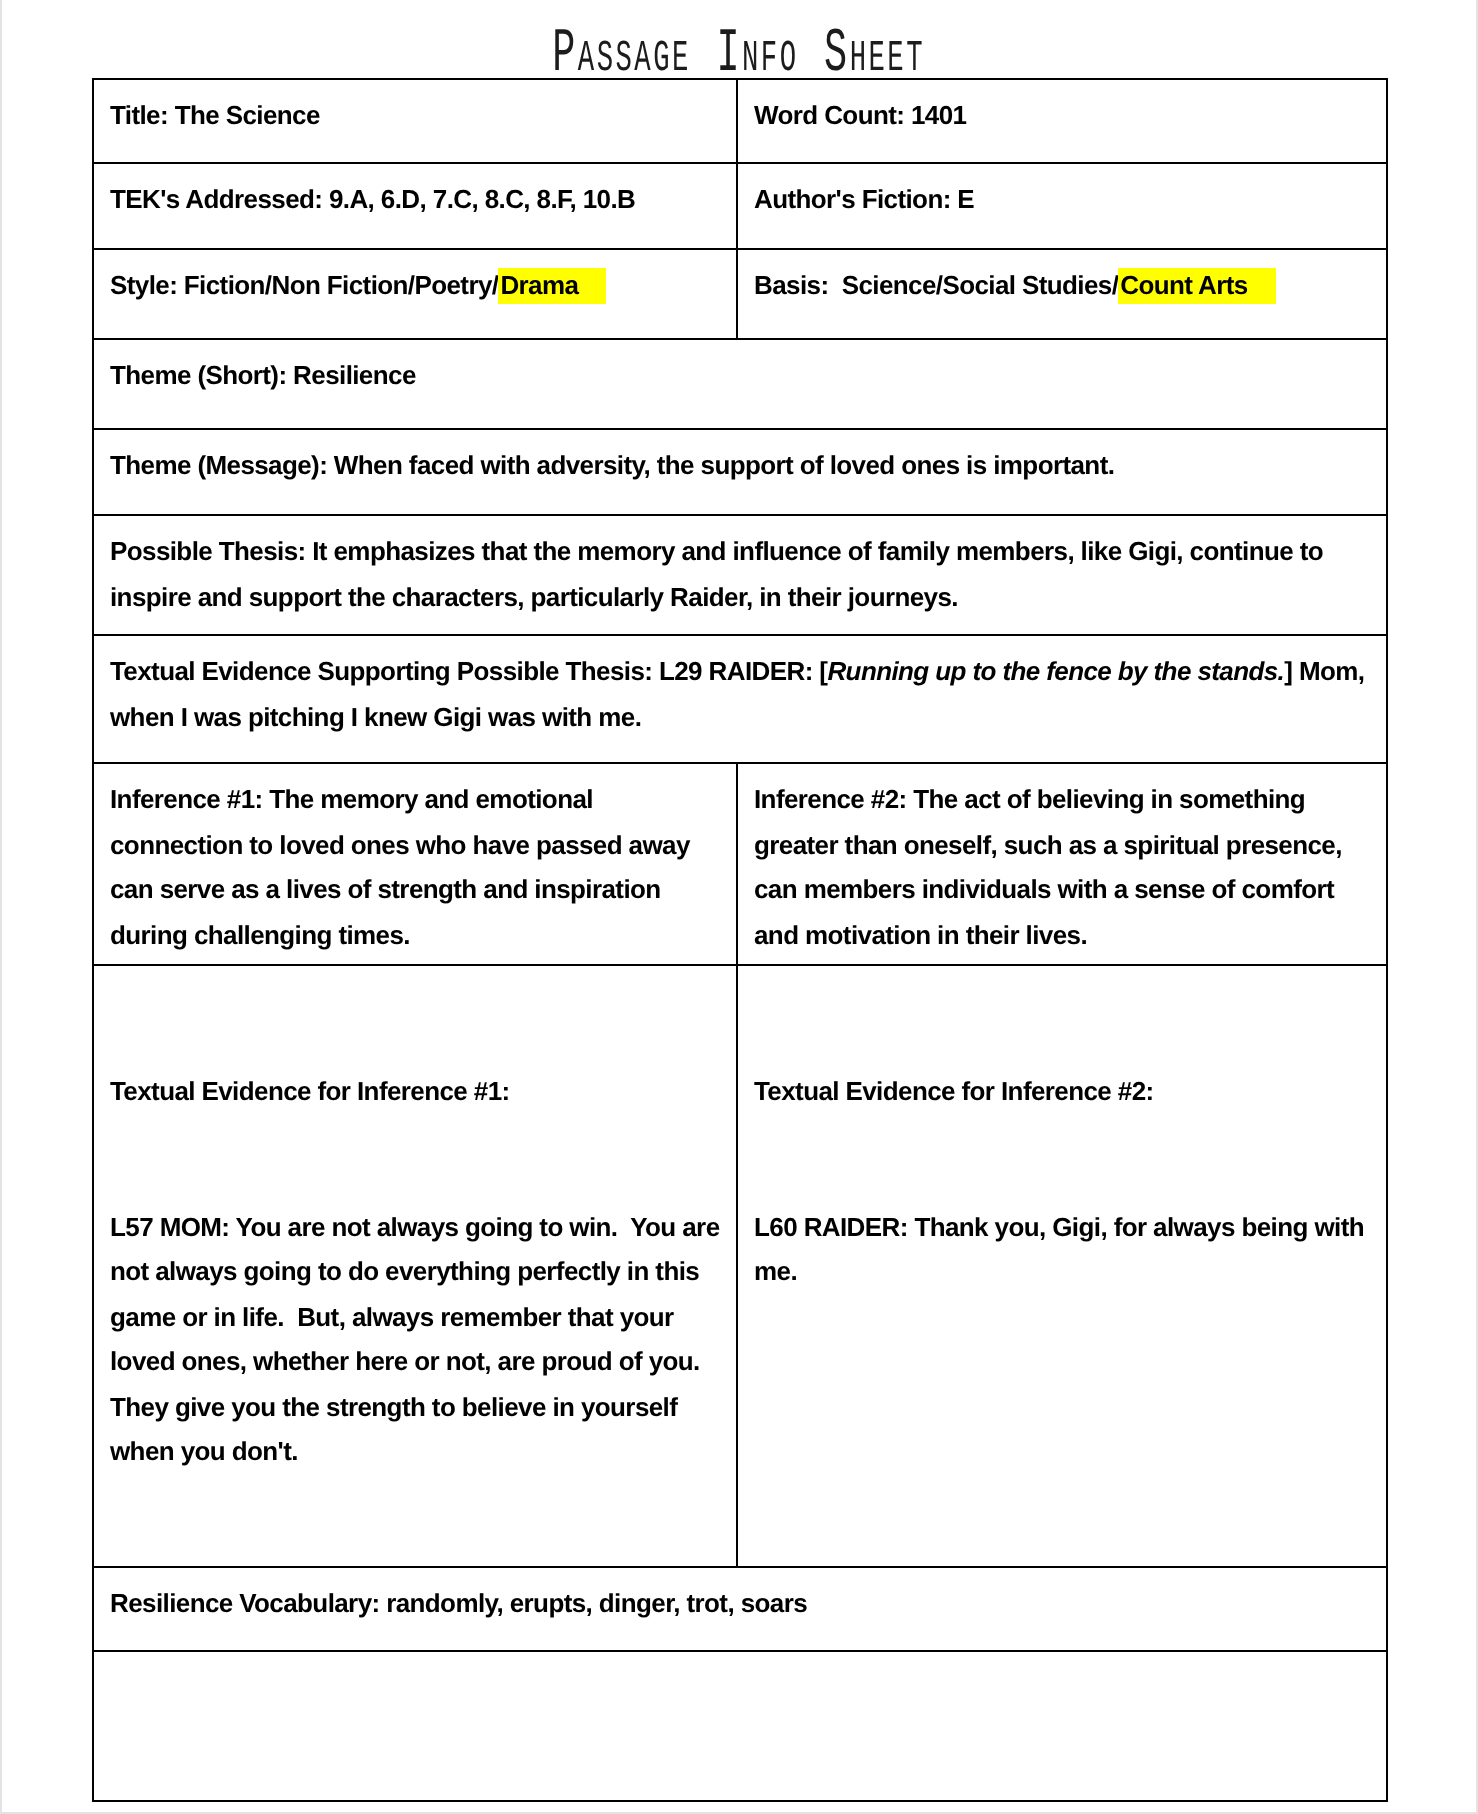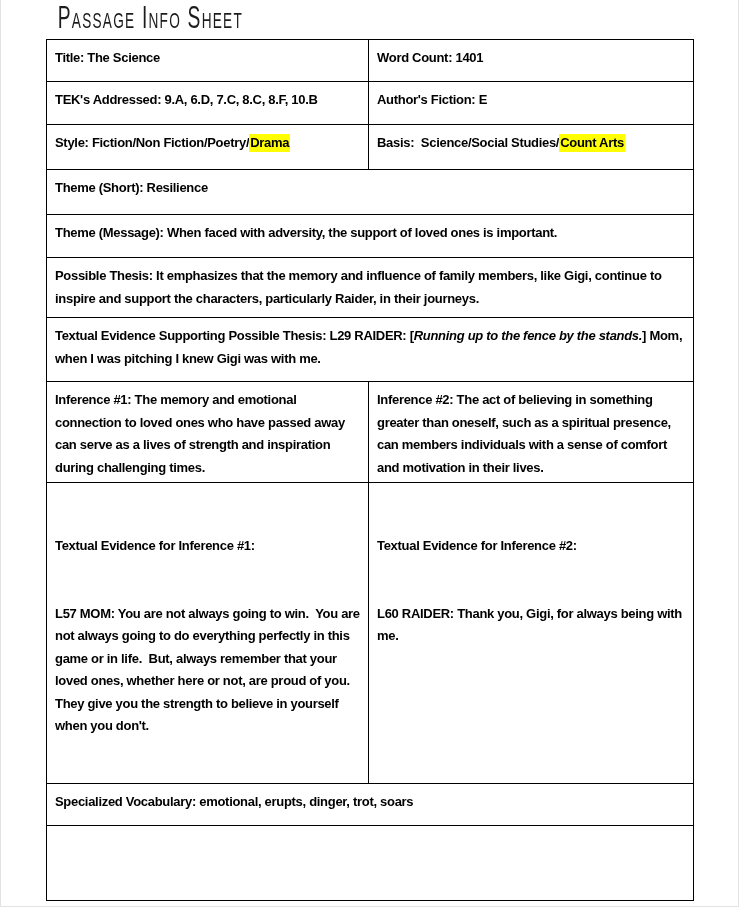--- a/index.html
+++ b/index.html
@@ -15,27 +15,28 @@
     box-sizing: border-box;
     border-left: 1px solid #e3e3e3;
     border-right: 1px solid #e3e3e3;
     border-bottom: 1px solid #e3e3e3;
     font-family: "Liberation Sans", sans-serif;
     color: #000000;
     overflow: hidden;
   }
   .doc-title {
     position: absolute;
-    top: 1px;
+    top: 11px;
     left: 0;
     width: 100%;
-    text-align: left;
+    text-align: center;
     height: 34px;
     line-height: 34px;
     white-space: nowrap;
+    font-family: Liberation Mono, monospace;
   }
   .doc-title .squeeze {
     display: inline-block;
     transform: scaleX(0.62);
     transform-origin: 50% 50%;
     font-variant: small-caps;
     font-size: 31px;
     font-weight: 400;
     letter-spacing: 2px;
     color: #1c1c1c;
@@ -55,21 +56,21 @@
     font-size: 13px;
     font-weight: bold;
     line-height: 22.5px;
     letter-spacing: -0.3px;
     white-space: pre-wrap;
     overflow: hidden;
     box-sizing: border-box;
   }
   .hl {
     background: #ffff00;
-    padding: 1px 1px 2px 1px;
+    padding: 1px 14px 2px 1px;
   }
 </style>
 </head>
 <body>
 
 <div class="page">
 
   <div class="doc-title">
     <span class="squeeze">Passage Info Sheet</span>
   </div>
@@ -112,21 +113,21 @@
         <td>
           <div>Textual Evidence for Inference #1:</div>
           <div>L57 MOM: You are not always going to win.  You are not always going to do everything perfectly in this game or in life.  But, always remember that your loved ones, whether here or not, are proud of you.  They give you the strength to believe in yourself when you don't.</div>
         </td>
         <td>
           <div>Textual Evidence for Inference #2:</div>
           <div>L60 RAIDER: Thank you, Gigi, for always being with me.</div>
         </td>
       </tr>
       <tr style="height:42px">
-        <td colspan="2">Specialized Vocabulary: emotional, erupts, dinger, trot, soars</td>
+        <td colspan="2">Resilience Vocabulary: randomly, erupts, dinger, trot, soars</td>
       </tr>
       <tr style="height:41px">
         <td colspan="2">
           
         </td>
       </tr>
     </tbody>
   </table>
 
 </div>

